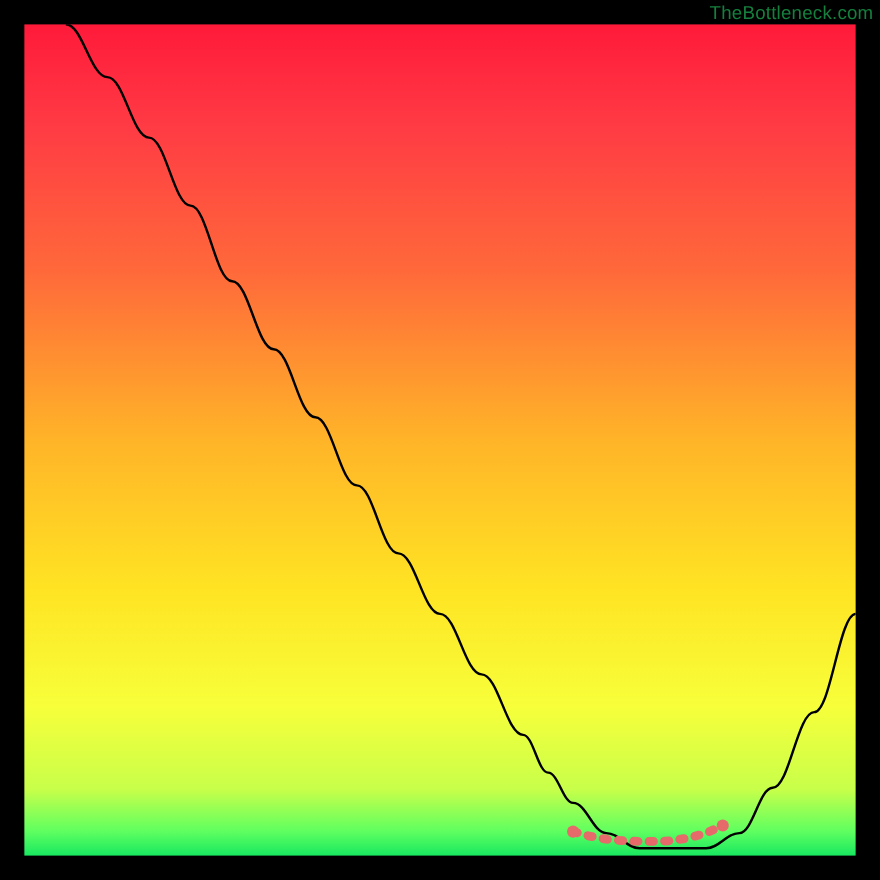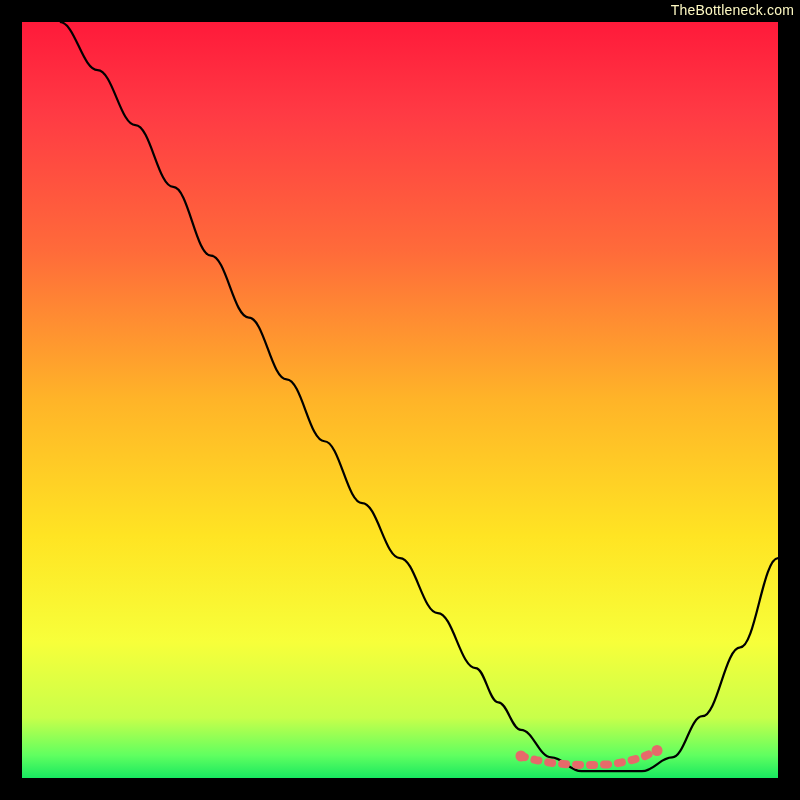--- a/index.html
+++ b/index.html
@@ -23,22 +23,22 @@
     position: absolute;
     left: 0;
     top: 0;
     width: 756px;
     height: 756px;
   }
   .watermark {
     position: absolute;
     top: 2px;
     right: 6px;
-    color: #fef9c3;
-    font-size: 14px;
+    color: #15803d;
+    font-size: 17px;
     font-weight: 500;
     letter-spacing: 0.2px;
   }
 </style>
 </head>
 <body>
 
 <div class="frame">
   <svg class="plot" viewBox="0 0 756 756">
     <defs>

